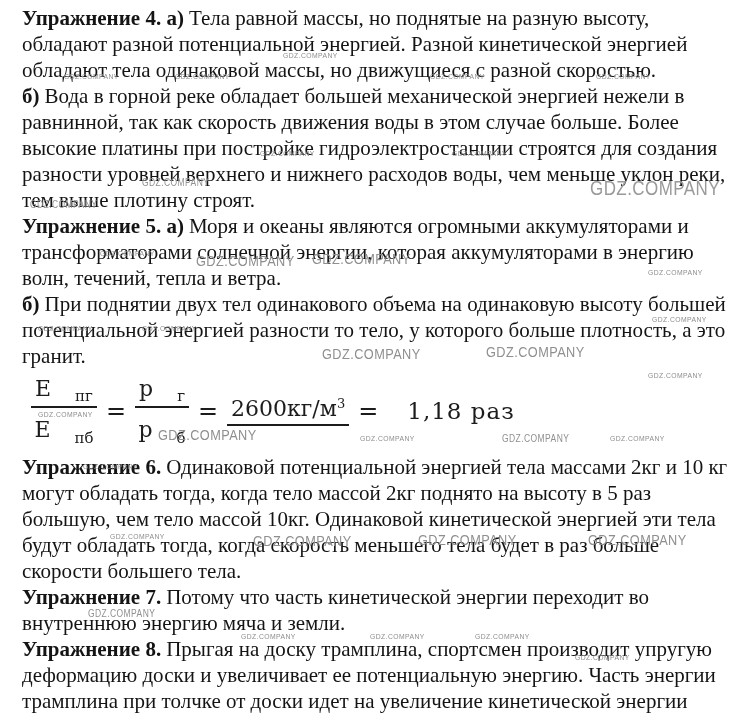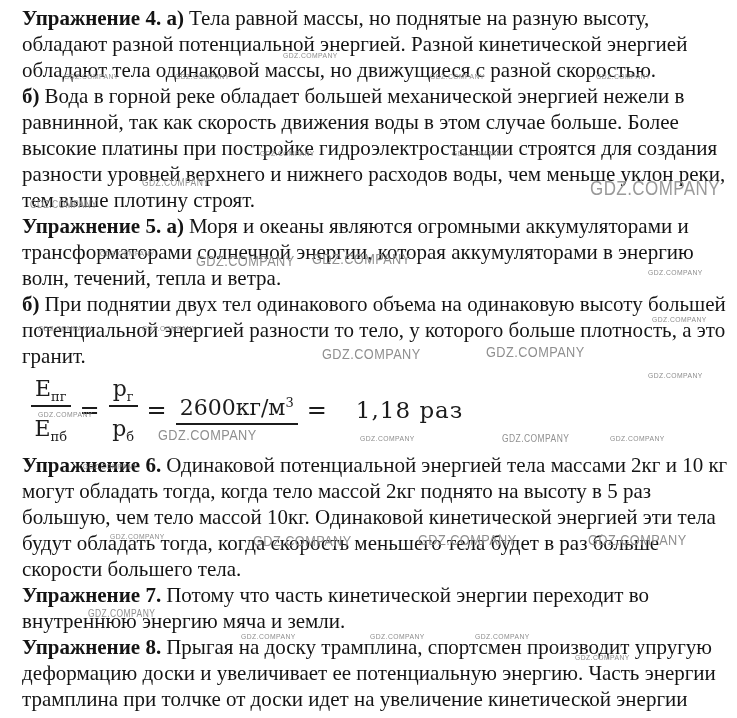--- a/index.html
+++ b/index.html
@@ -33,21 +33,21 @@
   
   .formula{
     display:flex;align-items:center;
     margin:8px 0 8px 22px;
     font-family:"DejaVu Serif", serif;
     font-size:22px;color:#1c1c1c;
   }
   .frac{display:inline-flex;flex-direction:column;align-items:center;}
   .frac .num{border-bottom:2px solid #1c1c1c;padding:0 4px 2px;line-height:24px;}
   .frac .den{padding-top:10px;line-height:24px;}
-  .frac sub{font-size:13px;line-height:1;}
+  .frac sub{font-size:15px;line-height:1;margin-left:24px;}
   .frac sup{font-size:13px;line-height:1;}
   .eq{margin:0 9px;font-size:24px;}
   .result{font-size:23px;margin-left:20px;letter-spacing:1px;}
 </style>
 </head>
 <body>
 
 <div class="page">
 
   <div class="para">

